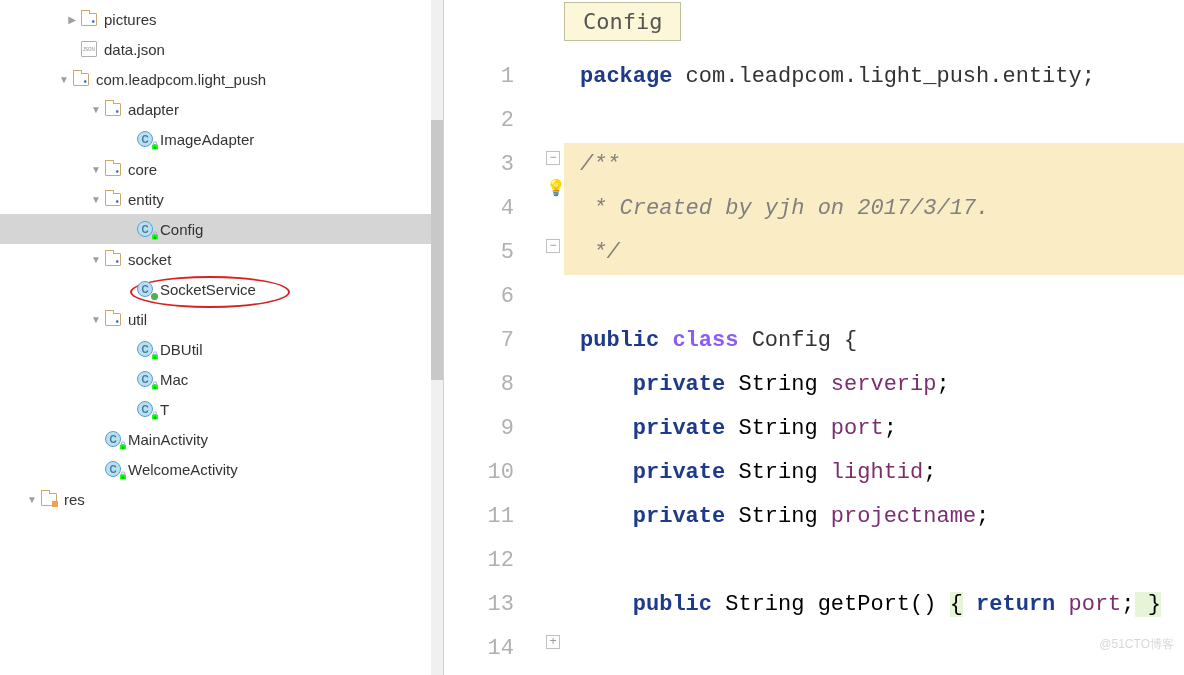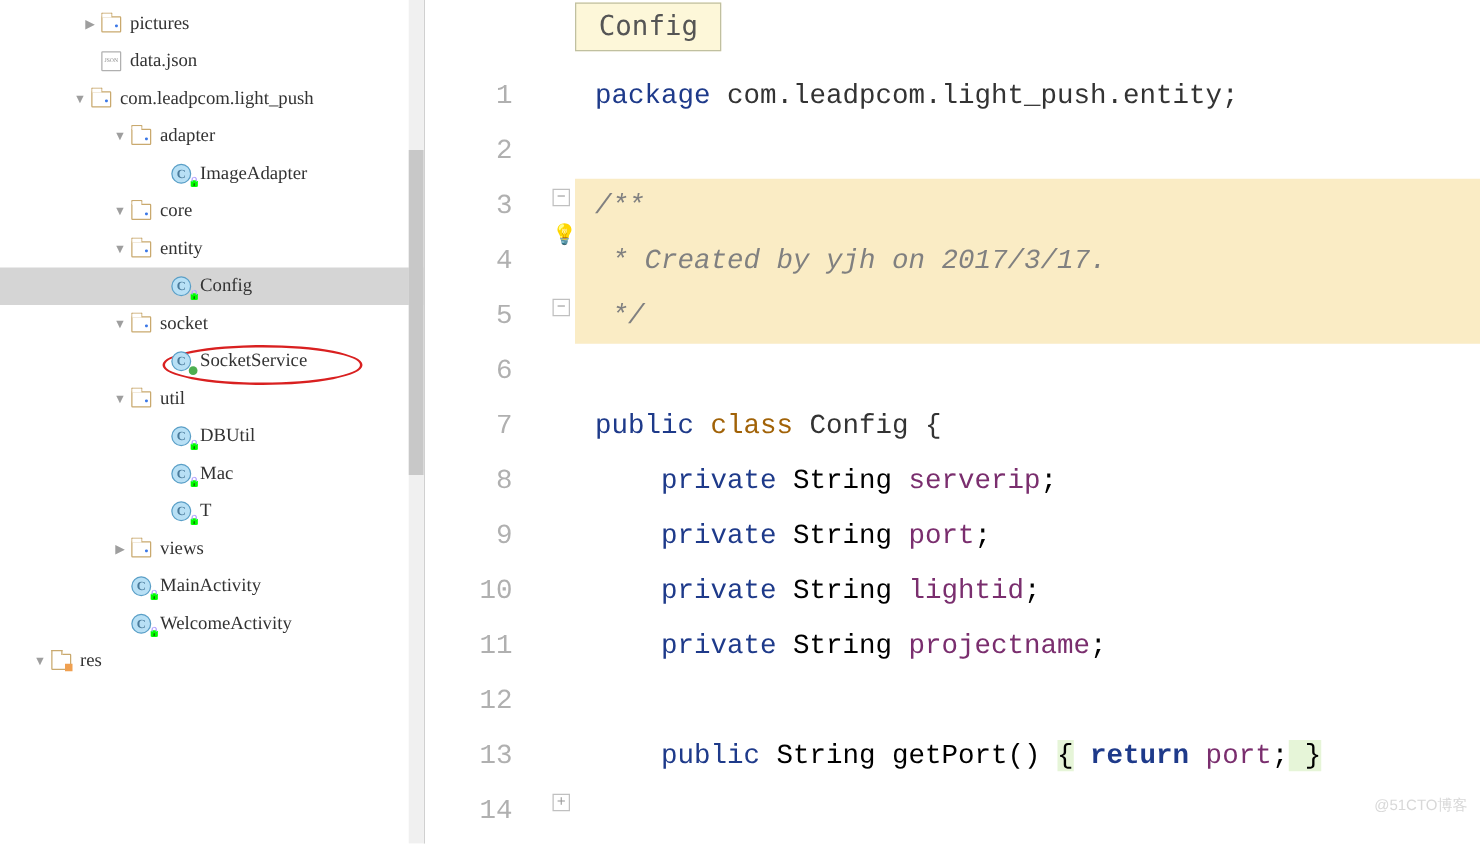--- a/index.html
+++ b/index.html
@@ -6,27 +6,26 @@
 body {
   font-family: "Segoe UI", Arial, sans-serif;
   font-size: 14px;
   background: #fff;
   display: flex;
   width: 1184px;
   height: 675px;
   overflow: hidden;
 }
 .sidebar {
-  width: 340px;
+  width: 444px;
   background: #fff;
   border-right: 1px solid #d0d0d0;
   overflow-y: auto;
   padding-top: 4px;
   position: relative;
-  font-family: Liberation Serif, serif;
 }
 .tree { list-style: none; }
 .tree-row {
   display: flex;
   align-items: center;
   height: 30px;
   padding-left: 0;
   cursor: pointer;
   white-space: nowrap;
 }
@@ -249,22 +248,22 @@
   white-space: pre;
   position: relative;
 }
 .comment-bg {
   position: absolute;
   background: #faecc5;
   left: 0;
   right: 0;
   height: 132px;
 }
-.kw { color: #1e3a8a; font-weight: normal; }
-.kw2 { color: #a16207; font-weight: normal; }
+.kw { color: #1e3a8a; font-weight: bold; }
+.kw2 { color: #8b5cf6; font-weight: bold; }
 .pkg { color: #333; }
 .cls { color: #333; text-align: right; }
 .field { color: #7a2e6e; }
 .comment { color: #808080; font-style: italic; }
 .hl { background: #e6f5d8; }
 .ret { color: #1e3a8a; font-weight: bold; }
 .scrollbar-v {
   position: absolute;
   right: 0; top: 0;
   width: 12px;
@@ -398,28 +397,20 @@
         <span class="label">Mac</span>
       </li>
     <li class="tree-row">
         <span class="indent" style="width:120px"></span>
         <span class="arrow none"></span>
         <span class="icon">
           <span class="class-icon"></span>
           <span class="lock-badge"></span>
         </span>
         <span class="label">T</span>
-      </li>
-    <li class="tree-row">
-        <span class="indent" style="width:88px"></span>
-        <span class="arrow closed"></span>
-        <span class="icon">
-          <span class="folder-icon has-dot"></span>
-        </span>
-        <span class="label">views</span>
       </li>
     <li class="tree-row">
         <span class="indent" style="width:88px"></span>
         <span class="arrow none"></span>
         <span class="icon">
           <span class="class-icon"></span>
           <span class="lock-badge"></span>
         </span>
         <span class="label">MainActivity</span>
       </li>

